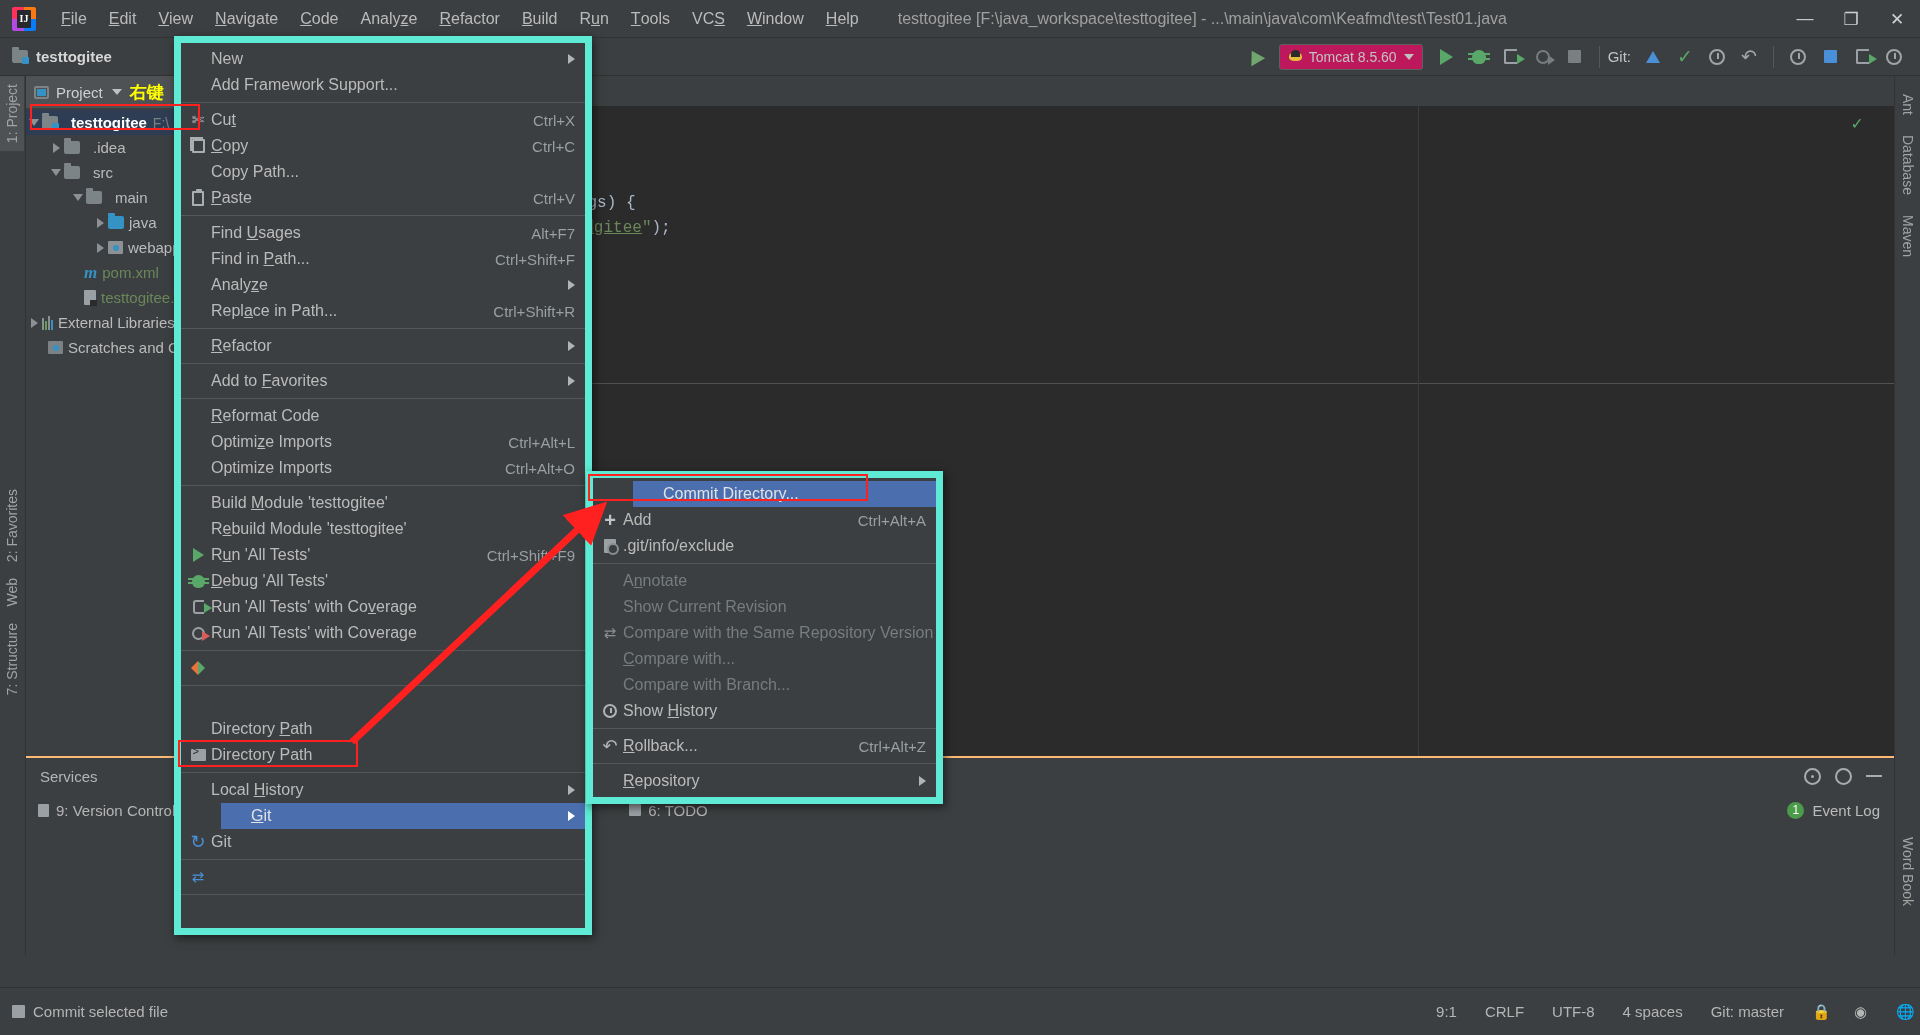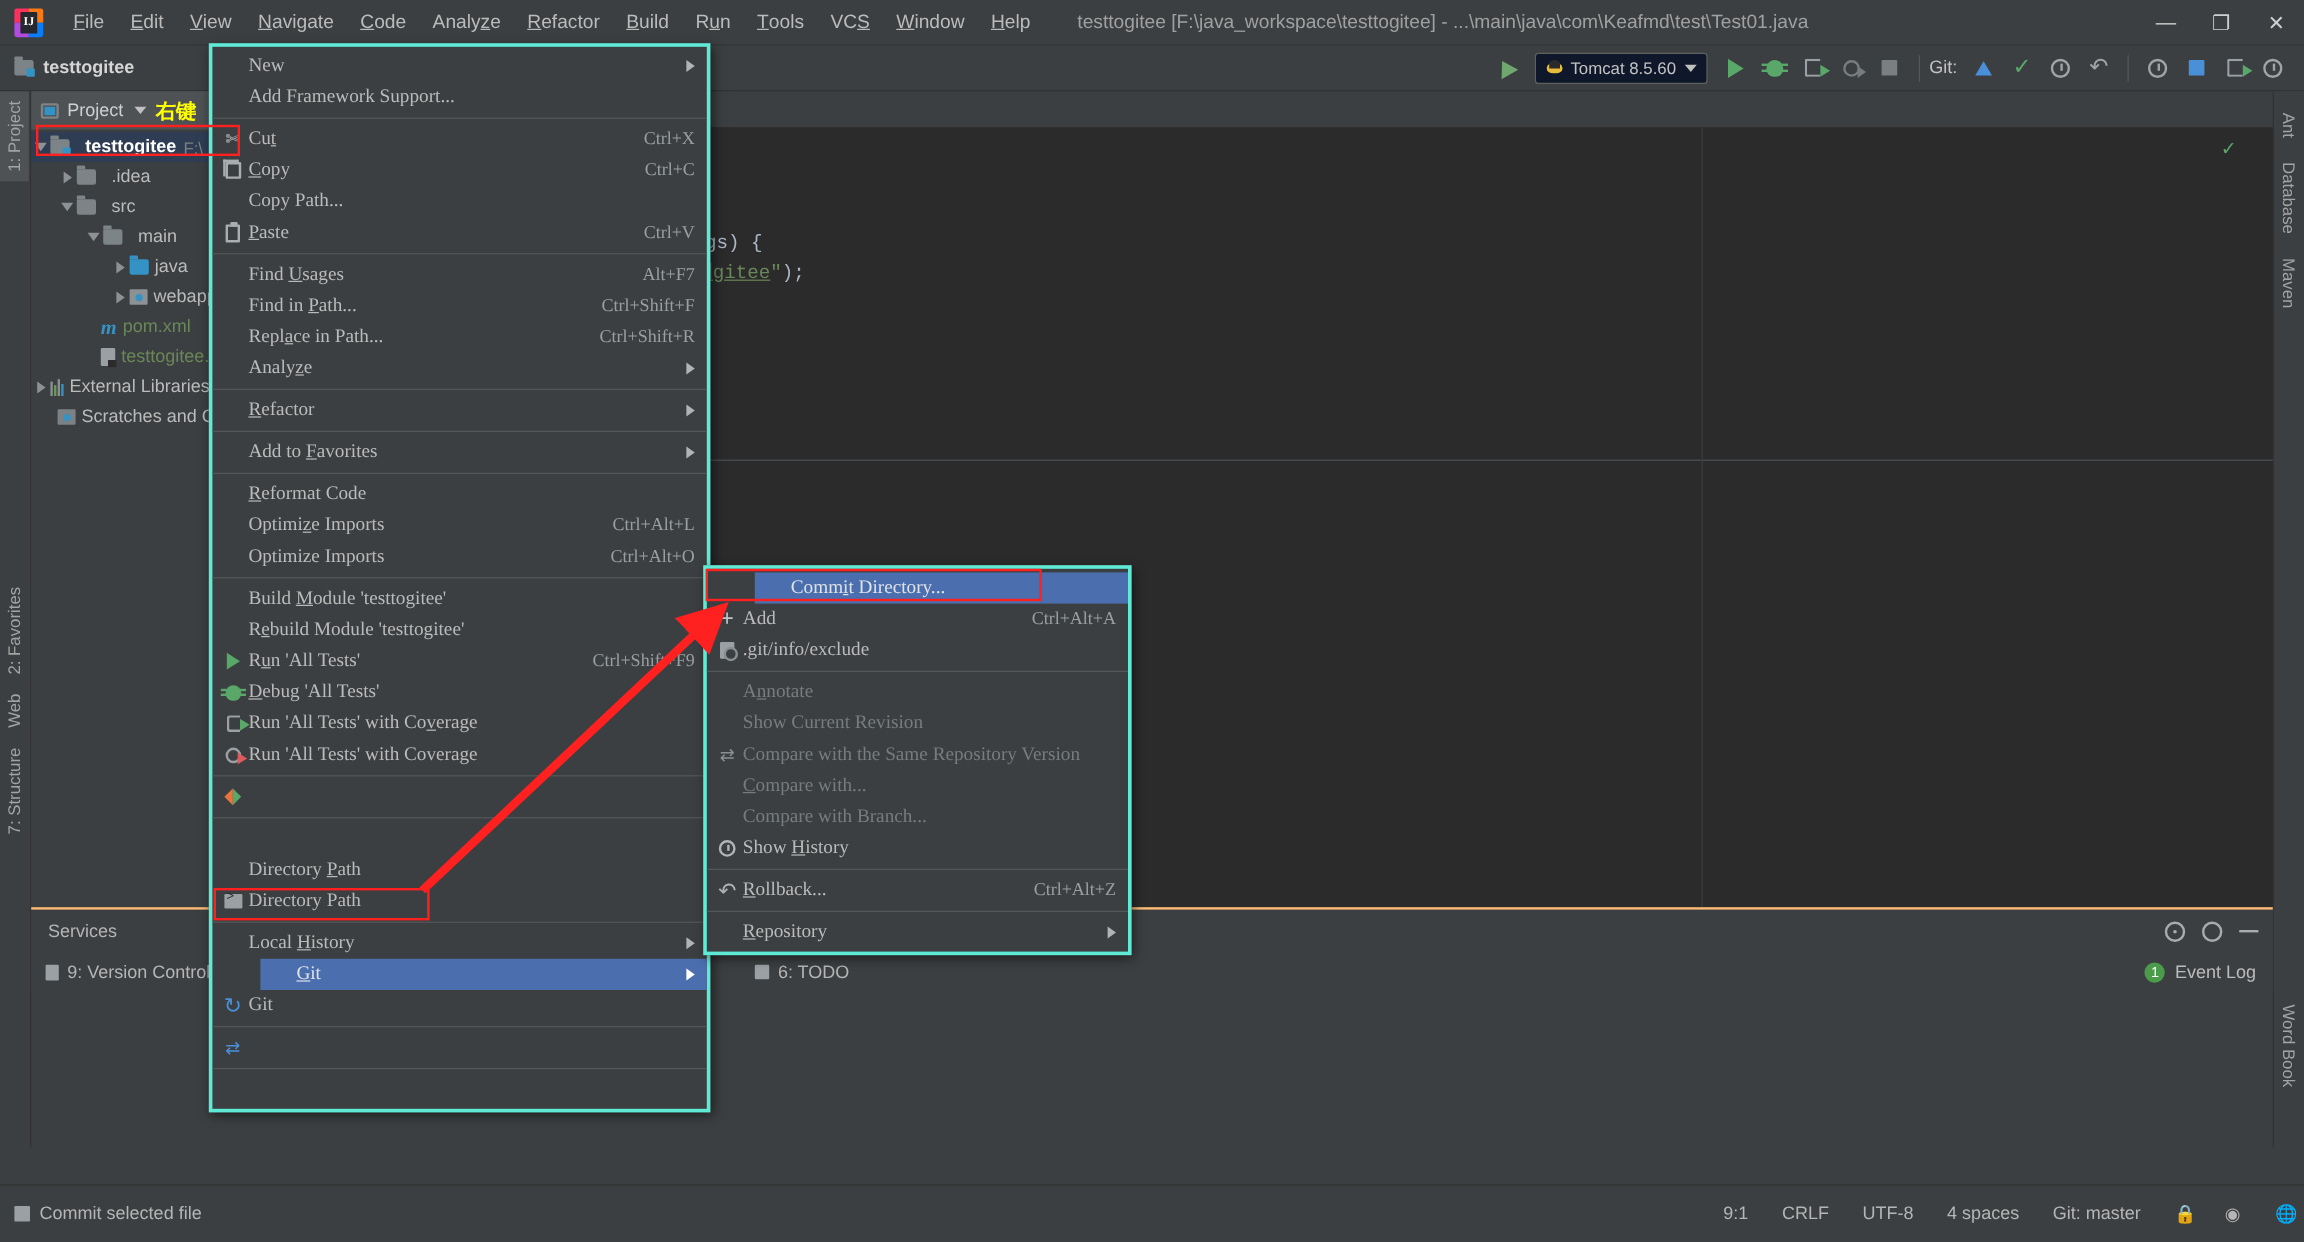--- a/index.html
+++ b/index.html
@@ -66,21 +66,21 @@
     background:#7c8488; border-radius:1px 1px 0 0;
   }
   .folder-ico.mod:after {
     content:''; position:absolute; right:-1px; bottom:-1px; width:7px; height:7px;
     background:#3592c4; border-radius:1px;
   }
   .tb-right { margin-left: auto; display: flex; align-items: center; padding-right: 10px; }
   .run-config {
     display:flex; align-items:center; height:26px; border:1px solid #5e6060;
     border-radius:3px; padding: 0 8px; font-size:14px; color:#c3c3c3; margin: 0 8px;
-    background:#0f172a;
+    background:#be185d;
   }
   .tomcat-ico { width:15px; height:15px; margin-right:6px; position:relative; flex:none;}
   .tomcat-ico:before{content:'';position:absolute;left:1px;top:3px;width:13px;height:9px;background:#e8bb3a;border-radius:50% 50% 40% 40%;}
   .tomcat-ico:after{content:'';position:absolute;left:3px;top:1px;width:9px;height:7px;background:#2b2b2b;border-radius:50% 50% 0 0;}
   .caret-dn { width:0;height:0;border-left:5px solid transparent;border-right:5px solid transparent;border-top:6px solid #c0c0c0; margin-left:7px;}
   .tb-ico { width:30px; height:30px; display:flex; align-items:center; justify-content:center; margin:0 1px; }
   .tri-run { width:0;height:0;border-left:13px solid #59a869;border-top:8px solid transparent;border-bottom:8px solid transparent;}
   .bug {
     width:14px;height:14px;background:#59a869;border-radius:50% 50% 45% 45%; position:relative;
   }
@@ -208,24 +208,23 @@
     position:absolute; left:0; bottom:0; width:1920px; height:48px;
     background:#3c3f41; display:flex; align-items:center; border-top:1px solid #323232;
   }
   .sb-left{ display:flex; align-items:center; gap:8px; padding-left:12px; font-size:15px; color:#b5b5b5;}
   .sb-right{ margin-left:auto; display:flex; align-items:center; padding-right:10px; font-size:15px; color:#b5b5b5;}
   .sb-right > span{ padding:0 14px; }
   .sb-ico{width:17px;height:17px;display:inline-block;}
 
   
   .ctx{
-    position:absolute; background:#3c3f41; border:3px solid #5eead4;
+    position:absolute; background:#3c3f41; border:7px solid #5eead4;
     box-shadow:2px 3px 9px rgba(0,0,0,.55); z-index:40; padding:3px 0;
     font-size:16px;
-    font-family:Liberation Serif, serif;
   }
   #ctx-main{ left:174px; top:36px; width:418px; }
   #ctx-git{ left:586px; top:471px; width:357px; }
   .ci{
     display:flex; align-items:center; height:26px; padding:0 10px 0 4px;
     color:#bbbbbb; white-space:nowrap; position:relative;
   }
   .ci.sel{ background:#4b6eaf; color:#dfe3e6;margin-left:40px; }
   .ci.dis, .ci.dis:hover{ color:#777c7e; background:transparent; }
   .ci .icn{ width:26px; display:flex; align-items:center; justify-content:center; flex:none;}
@@ -594,27 +593,27 @@
       <span class="lbl">Find <u class="mn">U</u>sages</span>
       <span class="acc">Alt+F7</span>
     </div>
     <div class="ci">
       <span class="icn"></span>
       <span class="lbl">Find in <u class="mn">P</u>ath...</span>
       <span class="acc">Ctrl+Shift+F</span>
     </div>
     <div class="ci">
       <span class="icn"></span>
+      <span class="lbl">Analy<u class="mn">z</u>e</span>
+      <span class="sub"></span>
+    </div>
+    <div class="ci">
+      <span class="icn"></span>
       <span class="lbl">Repl<u class="mn">a</u>ce in Path...</span>
       <span class="acc">Ctrl+Shift+R</span>
-    </div>
-    <div class="ci">
-      <span class="icn"></span>
-      <span class="lbl">Analy<u class="mn">z</u>e</span>
-      <span class="sub"></span>
     </div>
     <div class="cisep"></div>
 
     <div class="ci">
       <span class="icn"></span>
       <span class="lbl"><u class="mn">R</u>efactor</span>
       <span class="sub"></span>
     </div>
     <div class="cisep"></div>
 

